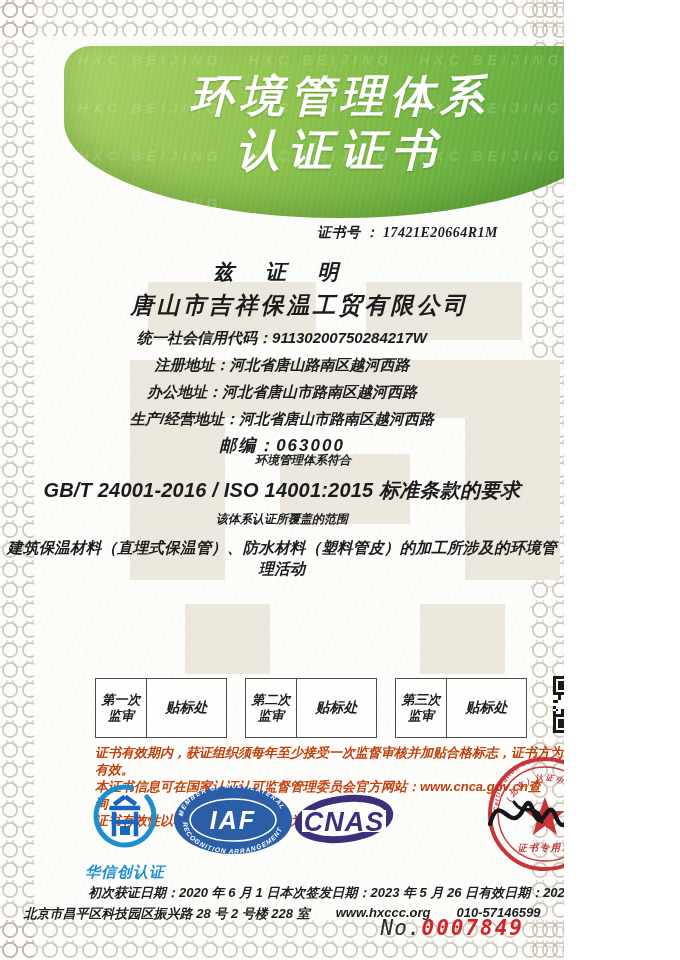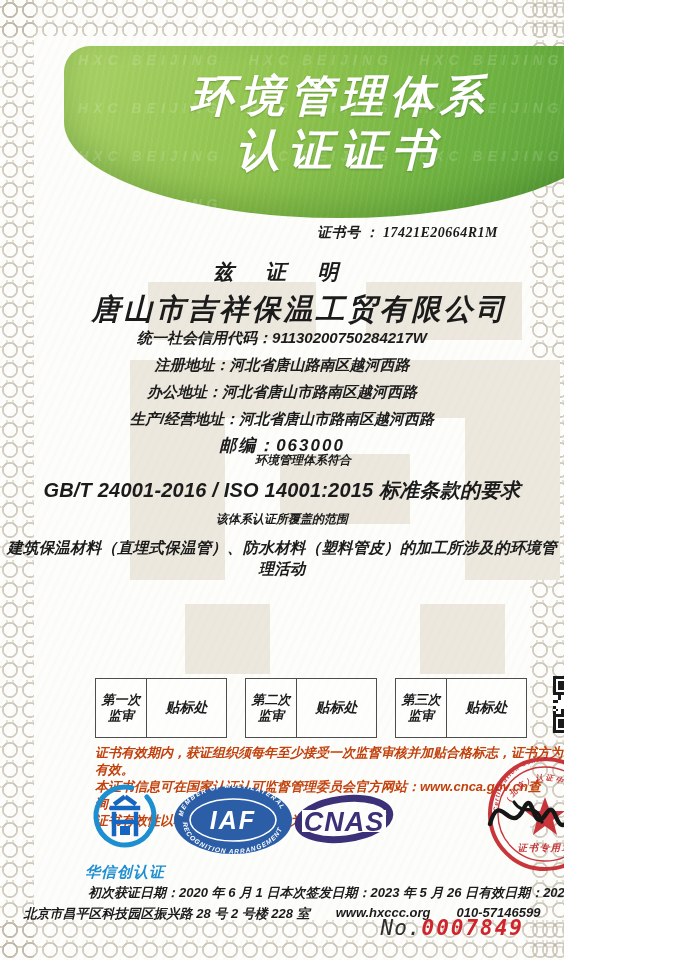--- a/index.html
+++ b/index.html
@@ -42,21 +42,21 @@
   .title{position:relative;z-index:2;text-align:center;padding-top:24px;color:#fff;
     font-family:"DejaVu Serif","Liberation Serif",serif;font-weight:700;
     text-shadow:0 1px 2px rgba(30,70,10,.35);}
   .title .l1{font-size:44px;line-height:52px;letter-spacing:6px;}
   .title .l2{font-size:44px;line-height:56px;letter-spacing:8px;}
   
   .row{position:absolute;left:0;right:0;text-align:center;z-index:3;}
   .certno{position:absolute;right:66px;top:224px;z-index:3;font-family:"Liberation Serif","DejaVu Serif",serif;
     font-size:14px;font-weight:600;letter-spacing:.5px;}
   .decl{top:258px;font-family:"Liberation Serif","DejaVu Serif",serif;font-size:21px;font-weight:700;letter-spacing:13px;}
-  .company{top:290px;font-size:29px;font-weight:700;letter-spacing:3px;padding-left:35px;}
+  .company{top:290px;font-size:23px;font-weight:700;letter-spacing:3px;padding-left:35px;}
   .fields{position:absolute;left:0;right:0;top:324px;z-index:3;text-align:center;}
   .fields .f{font-size:15px;font-weight:700;line-height:27px;}
   .fields .f.zip b{font-size:17px;letter-spacing:2px;}
   .comply-intro{top:452px;font-size:12px;font-weight:700;margin-left:42px;}
   .standard{top:477px;font-size:20px;font-weight:700;letter-spacing:.2px;}
   .scope-title{top:511px;font-size:12px;font-weight:700;}
   .scope{top:538px;font-size:15.5px;font-weight:700;letter-spacing:.2px;}
   
   .audit{position:absolute;left:95px;top:678px;display:flex;gap:18px;z-index:3;}
   .abox{display:flex;width:130px;height:58px;border:1.5px solid #4d4d4d;background:rgba(255,255,255,.6);}

